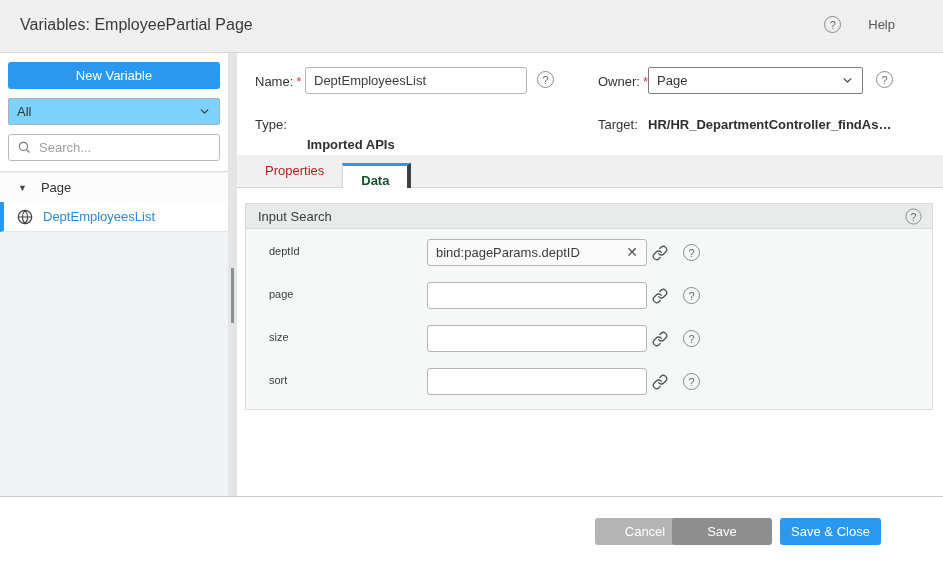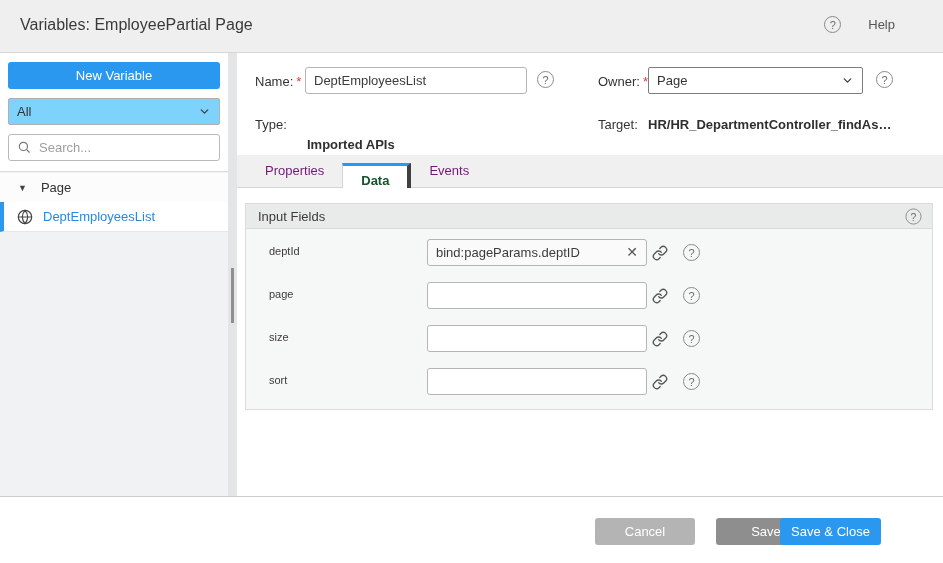--- a/index.html
+++ b/index.html
@@ -59,21 +59,21 @@
   .q-name { position:absolute; left:300px; top:18px; cursor:pointer; }
   .owner-select { position:absolute; left:411px; top:14px; width:215px; height:27px;
                   background:#fff; border:1px solid #7d7d7d; border-radius:2px;
                   display:flex; align-items:center; padding:0 8px; font-size:13px; color:#333; cursor:pointer; }
   .owner-select .spacer { flex:1; }
   .q-owner { position:absolute; left:639px; top:18px; cursor:pointer; }
 
   
   .tabbar { position:absolute; top:102px; left:0; width:706px; height:33px;
             background:#f0f0f0; border-bottom:1px solid #d6d6d6; display:flex; align-items:stretch; }
-  .tab { padding:0 18px; line-height:32px; font-size:13px; color:#701a75; cursor:pointer; }
+  .tab { padding:0 18px; line-height:32px; font-size:13px; color:#b91c1c; cursor:pointer; }
   .tab.first { margin-left:10px; }
   .tab.active { background:#fff; border-top:3px solid #2b98f0; border-left:1px solid #d6d6d6;
                 border-right:4px solid #404040; line-height:29px; color:#14532d; font-weight:bold;
                 margin-bottom:-1px;margin-top:8px; }
 
   
   .section { position:absolute; top:150px; left:8px; width:688px; height:207px;
              background:#f6f7f7; border:1px solid #dcdcdc; }
   .section-header { position:absolute; top:0; left:0; width:100%; height:25px;
                     background:#e9eaea; border-bottom:1px solid #d9d9d9;
@@ -88,21 +88,21 @@
                font-size:14px; color:#555; cursor:pointer; line-height:20px; text-align:center; }
   .link-btn { position:absolute; left:406px; width:20px; height:20px; background:transparent; border:none; cursor:pointer; }
   .q-row { position:absolute; left:437px; cursor:pointer; }
 
   
   .footer { position:absolute; top:496px; left:0; width:943px; height:67px;
             background:#fff; border-top:1px solid #cccccc; }
   .footer button { position:absolute; top:21px; height:27px; border:none; border-radius:3px;
                    color:#fff; font-size:13px; font-family:inherit; cursor:pointer; }
   .btn-cancel { left:595px; width:100px; background:#b4b4b4; }
-  .btn-save { left:716px; width:100px; background:#8e8e8e; }
+  .btn-save { left:672px; width:100px; background:#8e8e8e; }
   .btn-saveclose { left:780px; width:101px; background:#2b98f0; }
 
   svg { display:block; }
 </style>
 </head>
 <body>
 
 <div class="screen">
 
   <div class="header">
@@ -181,26 +181,25 @@
 
     <span class="flabel" style="left:18px; top:64px;">Type:</span>
     <span class="fvalue-bold" style="left:70px; top:68px;margin-top:16px;">Imported APIs</span>
 
     <span class="flabel" style="left:361px; top:64px;">Target:</span>
     <span class="fvalue-bold" style="left:411px; top:64px;">HR/HR_DepartmentController_findAss…</span>
 
     <div class="tabbar">
       <div class="tab first">Properties</div>
       <div class="tab active">Data</div>
-      <div class="tab">Events</div>
     </div>
 
     <div class="section">
       <div class="section-header">
-        <span class="section-title">Input Fields</span>
+        <span class="section-title">Input Search</span>
         <span class="qicon q-section">?</span>
       </div>
 
       <span class="row-label" style="top:41px;">deptId</span>
       <input class="text-input row-input bound" style="top: 35px;" type="text" value="bind:pageParams.deptID">
       <button class="clear-btn" style="top:38px;">✕</button>
       <button class="link-btn" style="top:39px;">
         <svg width="16" height="16" viewBox="0 0 24 24" fill="none" stroke="#555" stroke-width="2" stroke-linecap="round" stroke-linejoin="round">
             <path d="M10 13a5 5 0 0 0 7.54.54l3-3a5 5 0 0 0-7.07-7.07l-1.72 1.71"></path>
             <path d="M14 11a5 5 0 0 0-7.54-.54l-3 3a5 5 0 0 0 7.07 7.07l1.71-1.71"></path>

